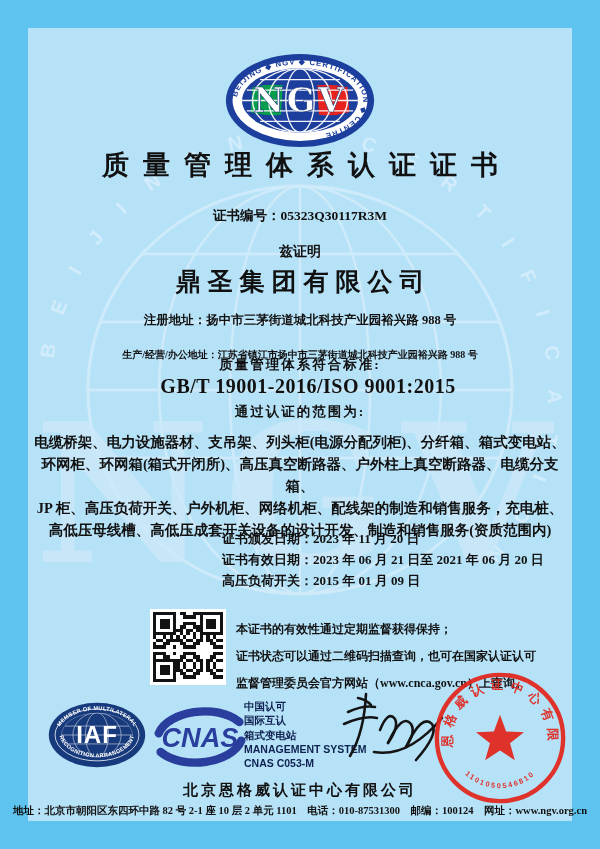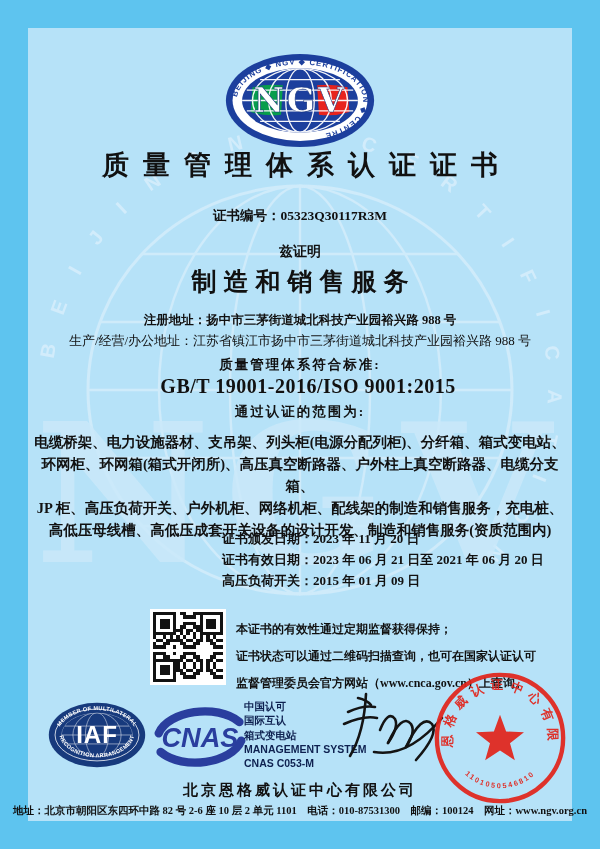--- a/index.html
+++ b/index.html
@@ -11,21 +11,21 @@
   .paper{position:absolute;inset:28px;background:#b6e2f8;}
   .wm{position:absolute;inset:0;z-index:0;pointer-events:none;}
   .abs{position:absolute;z-index:2;}
   .center{left:0;width:100%;text-align:center;}
   .logo-wrap{top:52px;left:50%;transform:translateX(-50%);}
   .title{top:147px;font-size:27px;font-weight:bold;letter-spacing:14px;text-indent:14px;}
   .certno{top:207px;font-size:13.5px;font-weight:bold;}
   .declare{top:243px;font-size:14px;font-weight:bold;}
   .company{top:265px;font-size:25px;font-weight:bold;letter-spacing:7px;text-indent:7px;}
   .addr1{top:312px;font-size:12.5px;font-weight:bold;}
-  .addr2{top:332px;font-size:13px;font-weight:normal;}
+  .addr2{top:348px;font-size:10px;font-weight:bold;}
   .std-head{top:356px;font-size:13.5px;font-weight:bold;letter-spacing:2px;}
   .std{top:375px;font-size:20px;font-weight:bold;font-family:Liberation Serif, serif;letter-spacing:0.5px;padding-left:8px;}
   .scope-head{top:403px;font-size:13.5px;font-weight:bold;letter-spacing:2px;}
   .scope{top:431px;left:27px;width:546px;font-size:14.5px;font-weight:bold;line-height:22px;text-align:center;}
   .dates{top:529px;left:28px;width:544px;font-size:13px;font-weight:bold;}
   .dates .row{display:flex;line-height:20.8px;}
   .dates .lab{width:285px;text-align:right;}
   .dates .val{text-align:left;}
   .qr{top:609px;left:150px;width:70px;height:70px;background:#fff;padding:3px;z-index:2;position:absolute;}
   .qr svg{display:block;width:70px;height:70px;}
@@ -96,21 +96,21 @@
       <text x="80" y="63" text-anchor="middle" font-size="35" font-weight="bold" letter-spacing="3" fill="#ffffff" stroke="#12307a" stroke-width="0.6" font-family="DejaVu Serif, serif">NGV</text>
     </svg>
   </div>
 
   <div class="abs center title">质量管理体系认证证书</div>
   <div class="abs center certno">
     <span>证书编号：</span><span>05323Q30117R3M</span>
   </div>
 
   <div class="abs center declare">兹证明</div>
-  <div class="abs center company">制造和销售服务</div>
+  <div class="abs center company">鼎圣集团有限公司</div>
   <div class="abs center addr1">
     <span>注册地址：</span><span>扬中市三茅街道城北科技产业园裕兴路 988 号</span>
   </div>
   <div class="abs center addr2">
     <span>生产/经营/办公地址：</span><span>江苏省镇江市扬中市三茅街道城北科技产业园裕兴路 988 号</span>
   </div>
   <div class="abs center std-head">质量管理体系符合标准:</div>
   <div class="abs center std">GB/T 19001-2016/ISO 9001:2015</div>
   <div class="abs center scope-head">通过认证的范围为:</div>
   <div class="abs scope">
@@ -450,14 +450,14 @@
         <textPath href="#stampArc" startOffset="50%" text-anchor="middle">北京恩格威认证中心有限公司</textPath>
       </text>
       <text font-size="7.5" font-weight="bold" fill="#e2251c" letter-spacing="2" font-family="Liberation Sans, sans-serif">
         <textPath href="#stampNum" startOffset="50%" text-anchor="middle">1101050546810</textPath>
       </text>
       <polygon fill="#e2251c" points="70,46 76.3,63.3 94.7,64 80.3,75.3 85.3,93 70,82.8 54.7,93 59.7,75.3 45.3,64 63.7,63.3"></polygon>
     </svg>
   </div>
 
   <div class="abs center issuer">北京恩格威认证中心有限公司</div>
-  <div class="abs center footer-line">地址：北京市朝阳区东四环中路 82 号 2-6 座 10 层 2 单元 1101　电话：010-87531300　邮编：100124　网址：www.ngv.org.cn</div>
+  <div class="abs center footer-line">地址：北京市朝阳区东四环中路 82 号 2-1 座 10 层 2 单元 1101　电话：010-87531300　邮编：100124　网址：www.ngv.org.cn</div>
 </div>
 
 </body></html>

